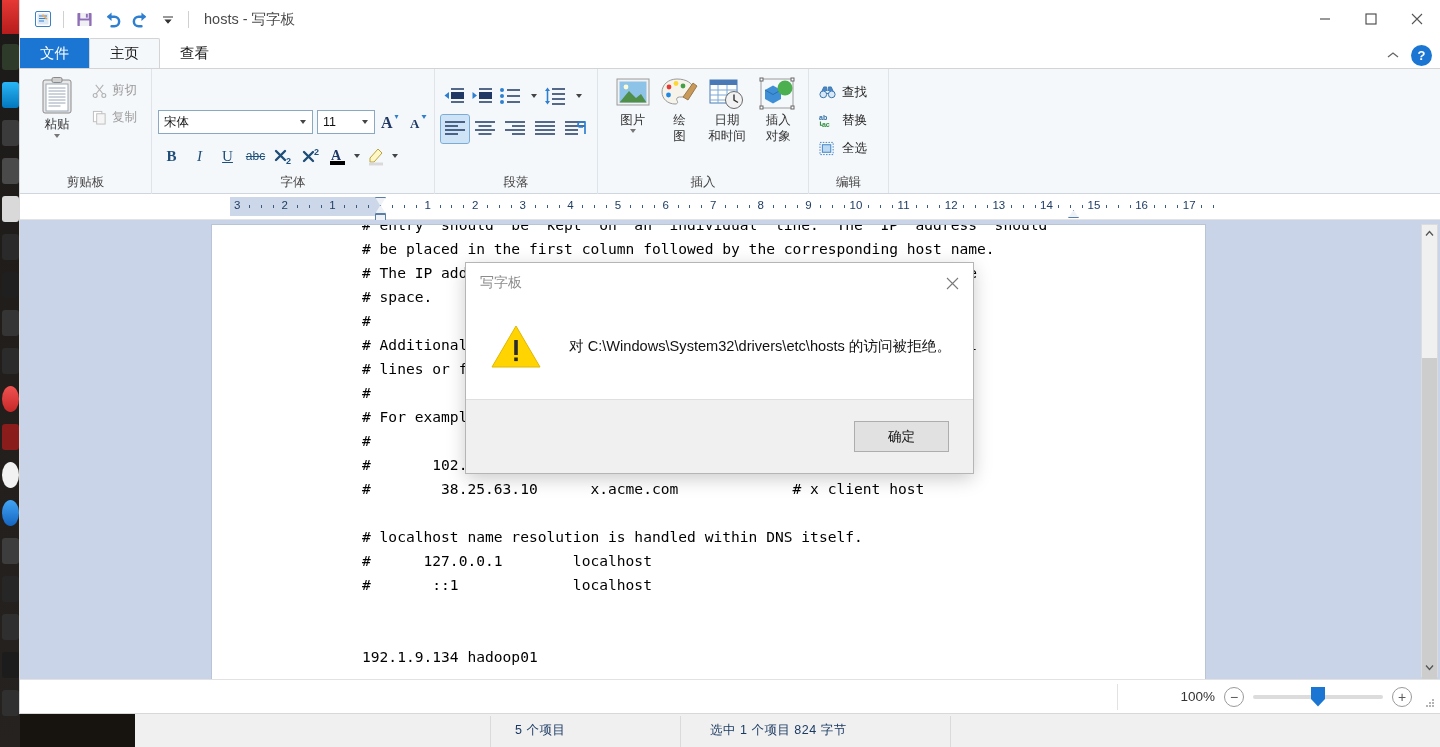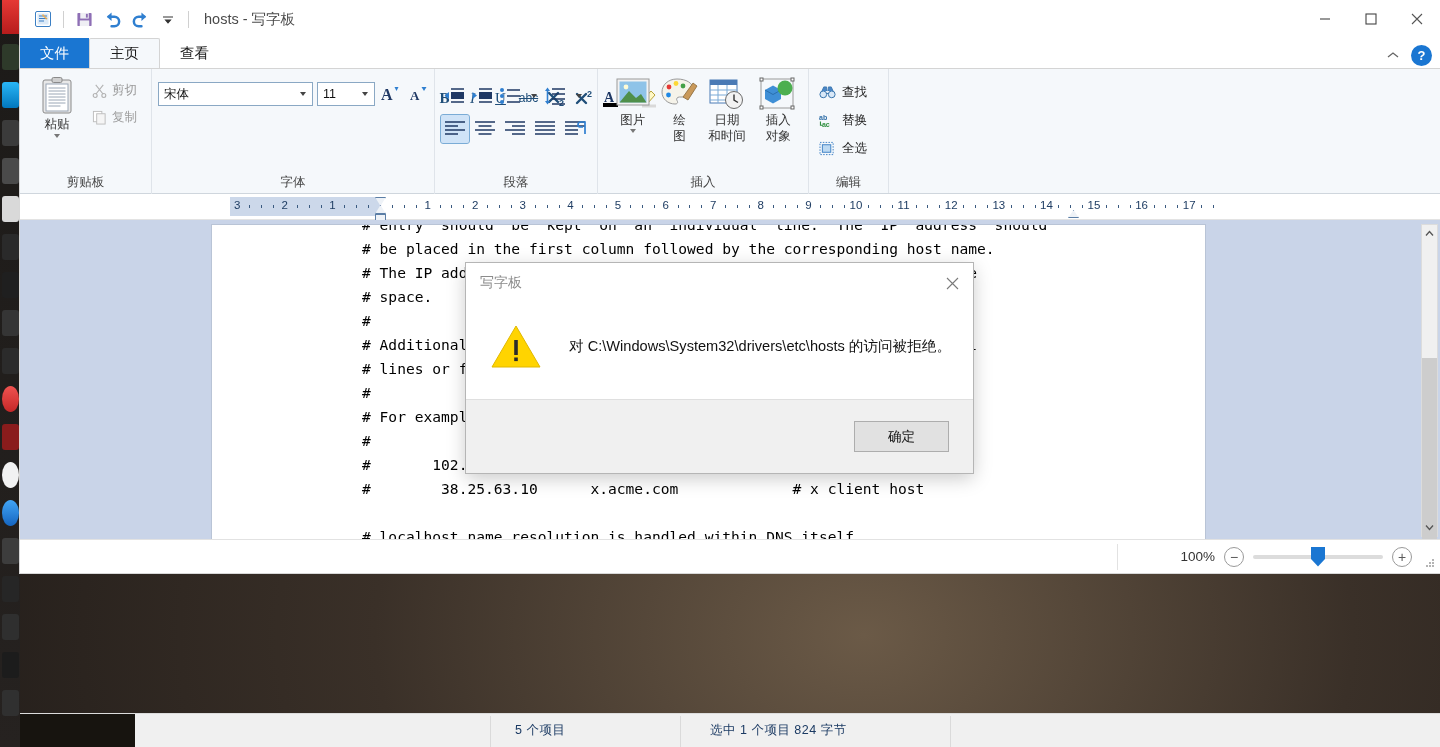--- a/index.html
+++ b/index.html
@@ -26,21 +26,21 @@
   
   #bg-explorer{ position:absolute; left:20px; bottom:0; width:1420px; height:34px;
      background:#f0f0f0; border-top:1px solid #dcdcdc; overflow:hidden;}
   #bg-explorer .status{ position:absolute; left:470px; top:8px;
      font-size:12.5px; color:#1b3a63; white-space:nowrap; letter-spacing:.5px;}
   #bg-explorer .sep{ position:absolute; top:2px; width:1px; height:32px; background:#dadada;}
   #bg-explorer .thumb{position:absolute;left:0;top:0;width:115px;height:34px;background:#17140f;}
 
   
   #wordpad{
-    position:absolute; left:20px; top:0; width:1420px; height:573px;
+    position:absolute; left:20px; top:0; width:1420px; height:713px;
     background:#ffffff; box-shadow:0 0 0 1px #d8d8d8;
     display:flex; flex-direction:column;
   }
 
   
   #titlebar{ height:38px; background:#ffffff; display:flex; align-items:center;
      position:relative; flex:none; }
   .qat{ display:flex; align-items:center; gap:2px; padding-left:10px; }
   .qat-btn{ width:26px; height:26px; display:flex; align-items:center; justify-content:center;
      border-radius:2px; }
@@ -330,21 +330,21 @@
                 <rect x="5" y="4" width="9" height="11" fill="#f5f5f5" stroke="#bdbdbd"></rect>
               </svg>
             <span>复制</span>
           </div>
         </div>
       </div>
       <div class="group-label">剪贴板</div>
     </div>
 
     <div class="group" style="width:283px;">
-      <div class="group-body" style="padding-top:6px;">
+      <div class="group-body" style="flex-direction:column;padding-top:6px;justify-content:flex-end;">
         <div class="fontrow">
           <div class="combo" style="width:155px;">
             <span class="v">宋体</span>
             <span class="arw">
                 <span class="caret"></span>
               </span>
           </div>
           <div class="combo" style="width:58px;">
             <span class="v">11</span>
             <span class="arw">

